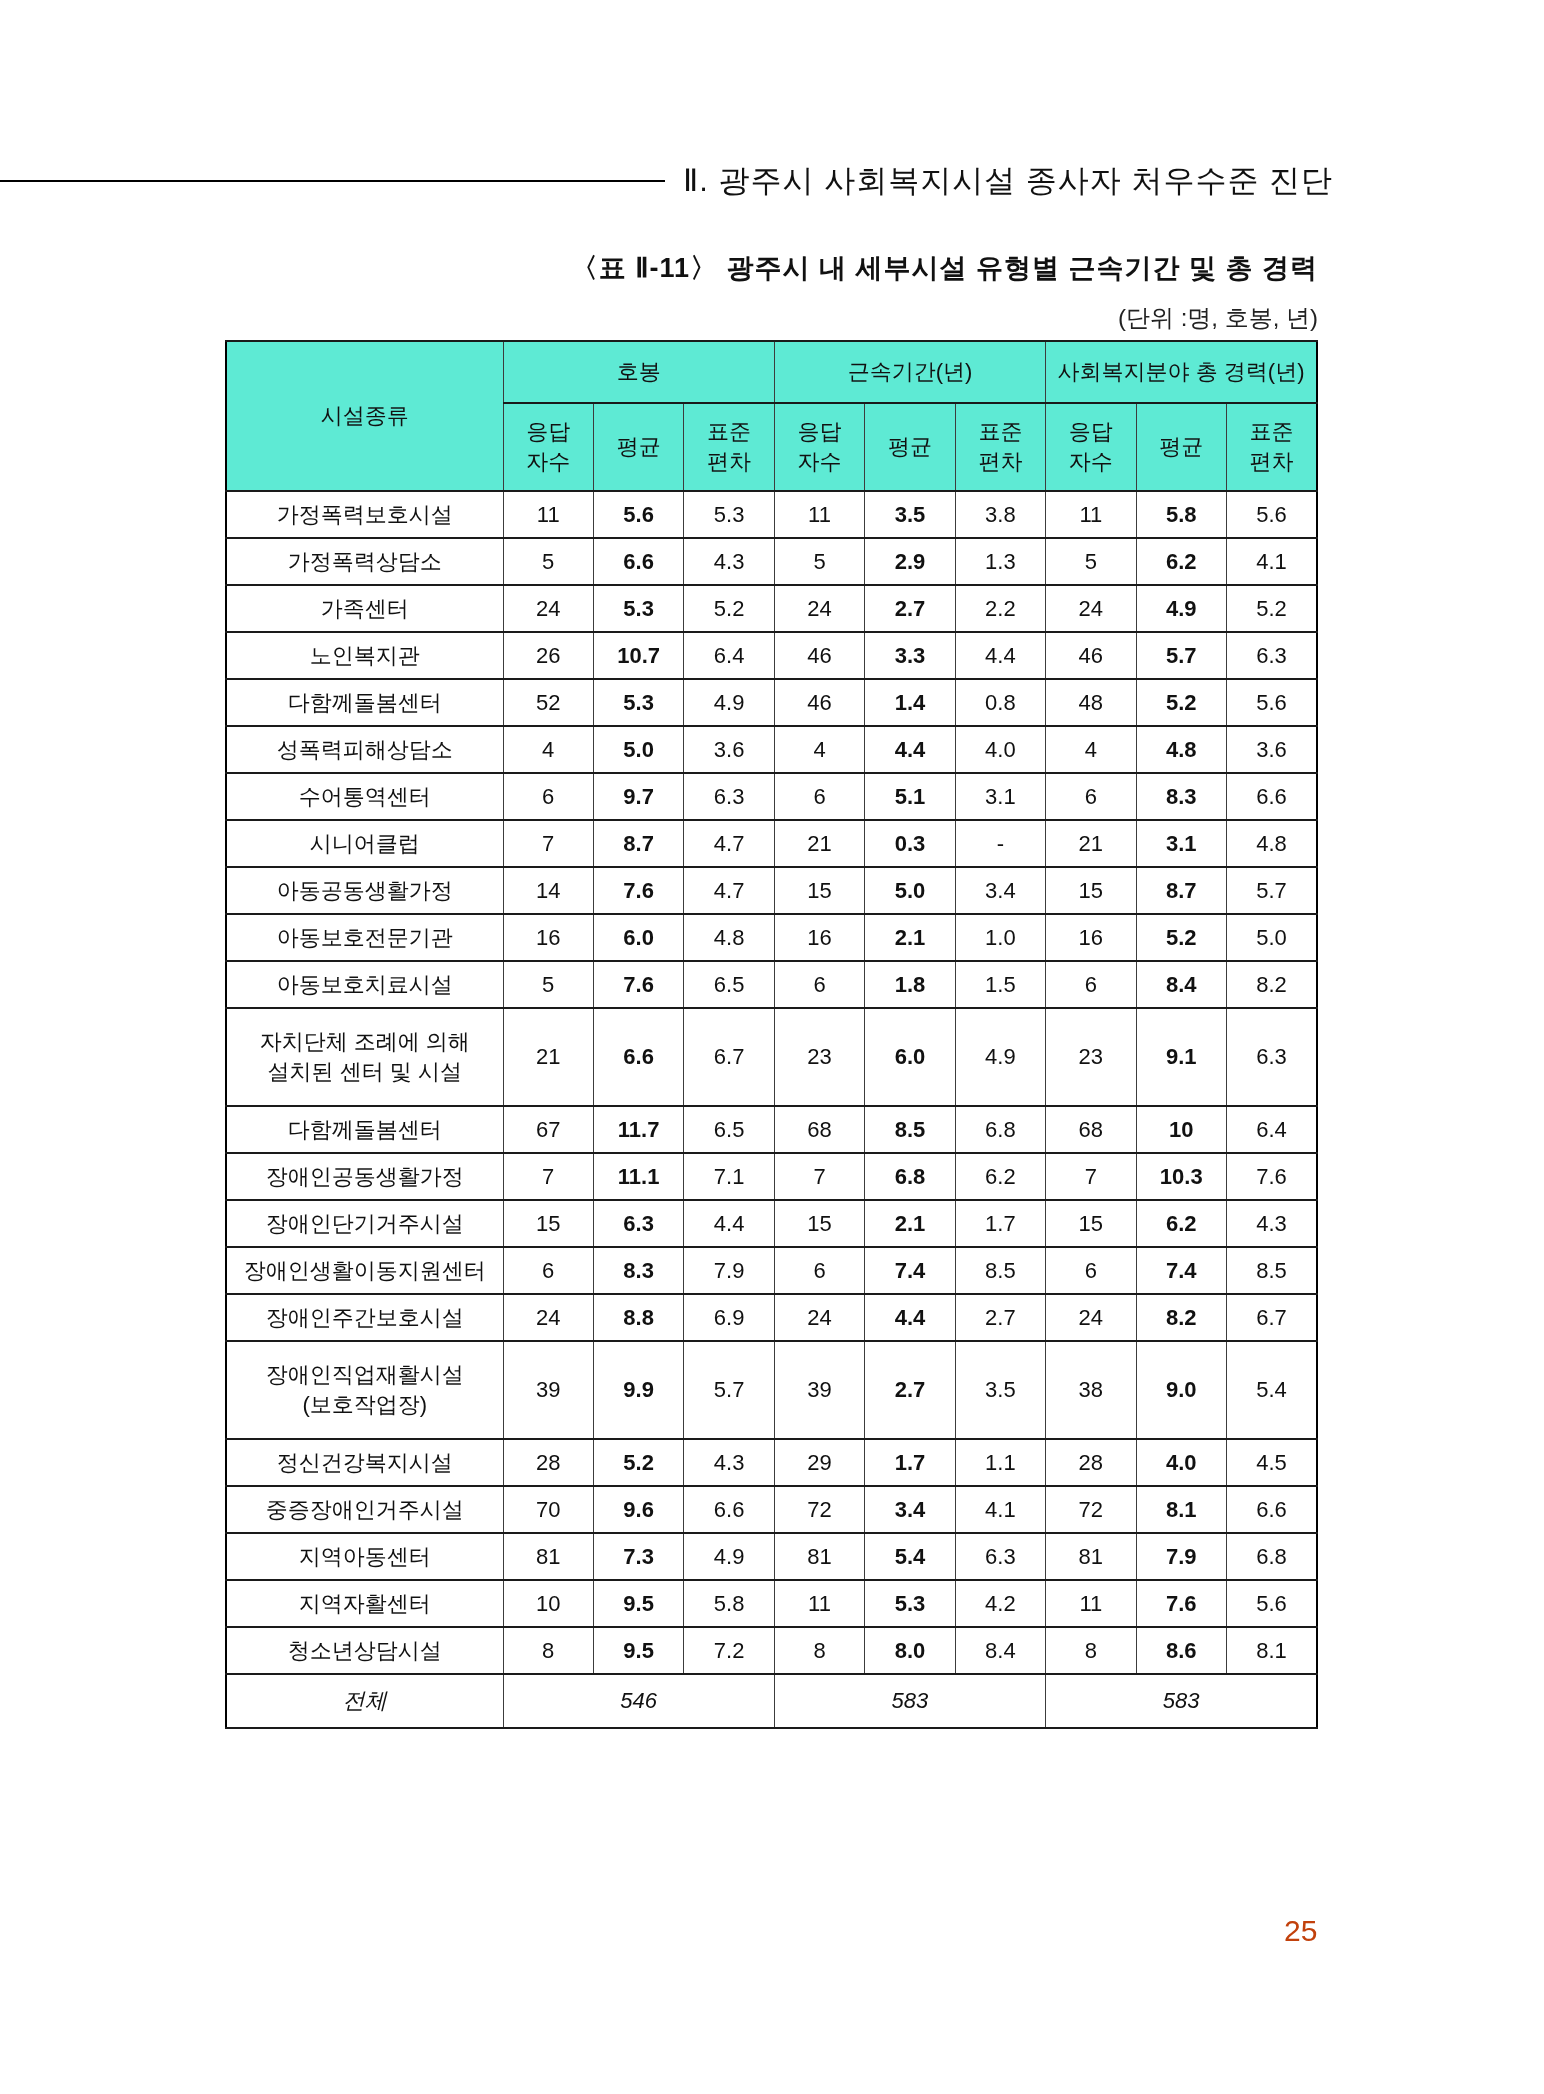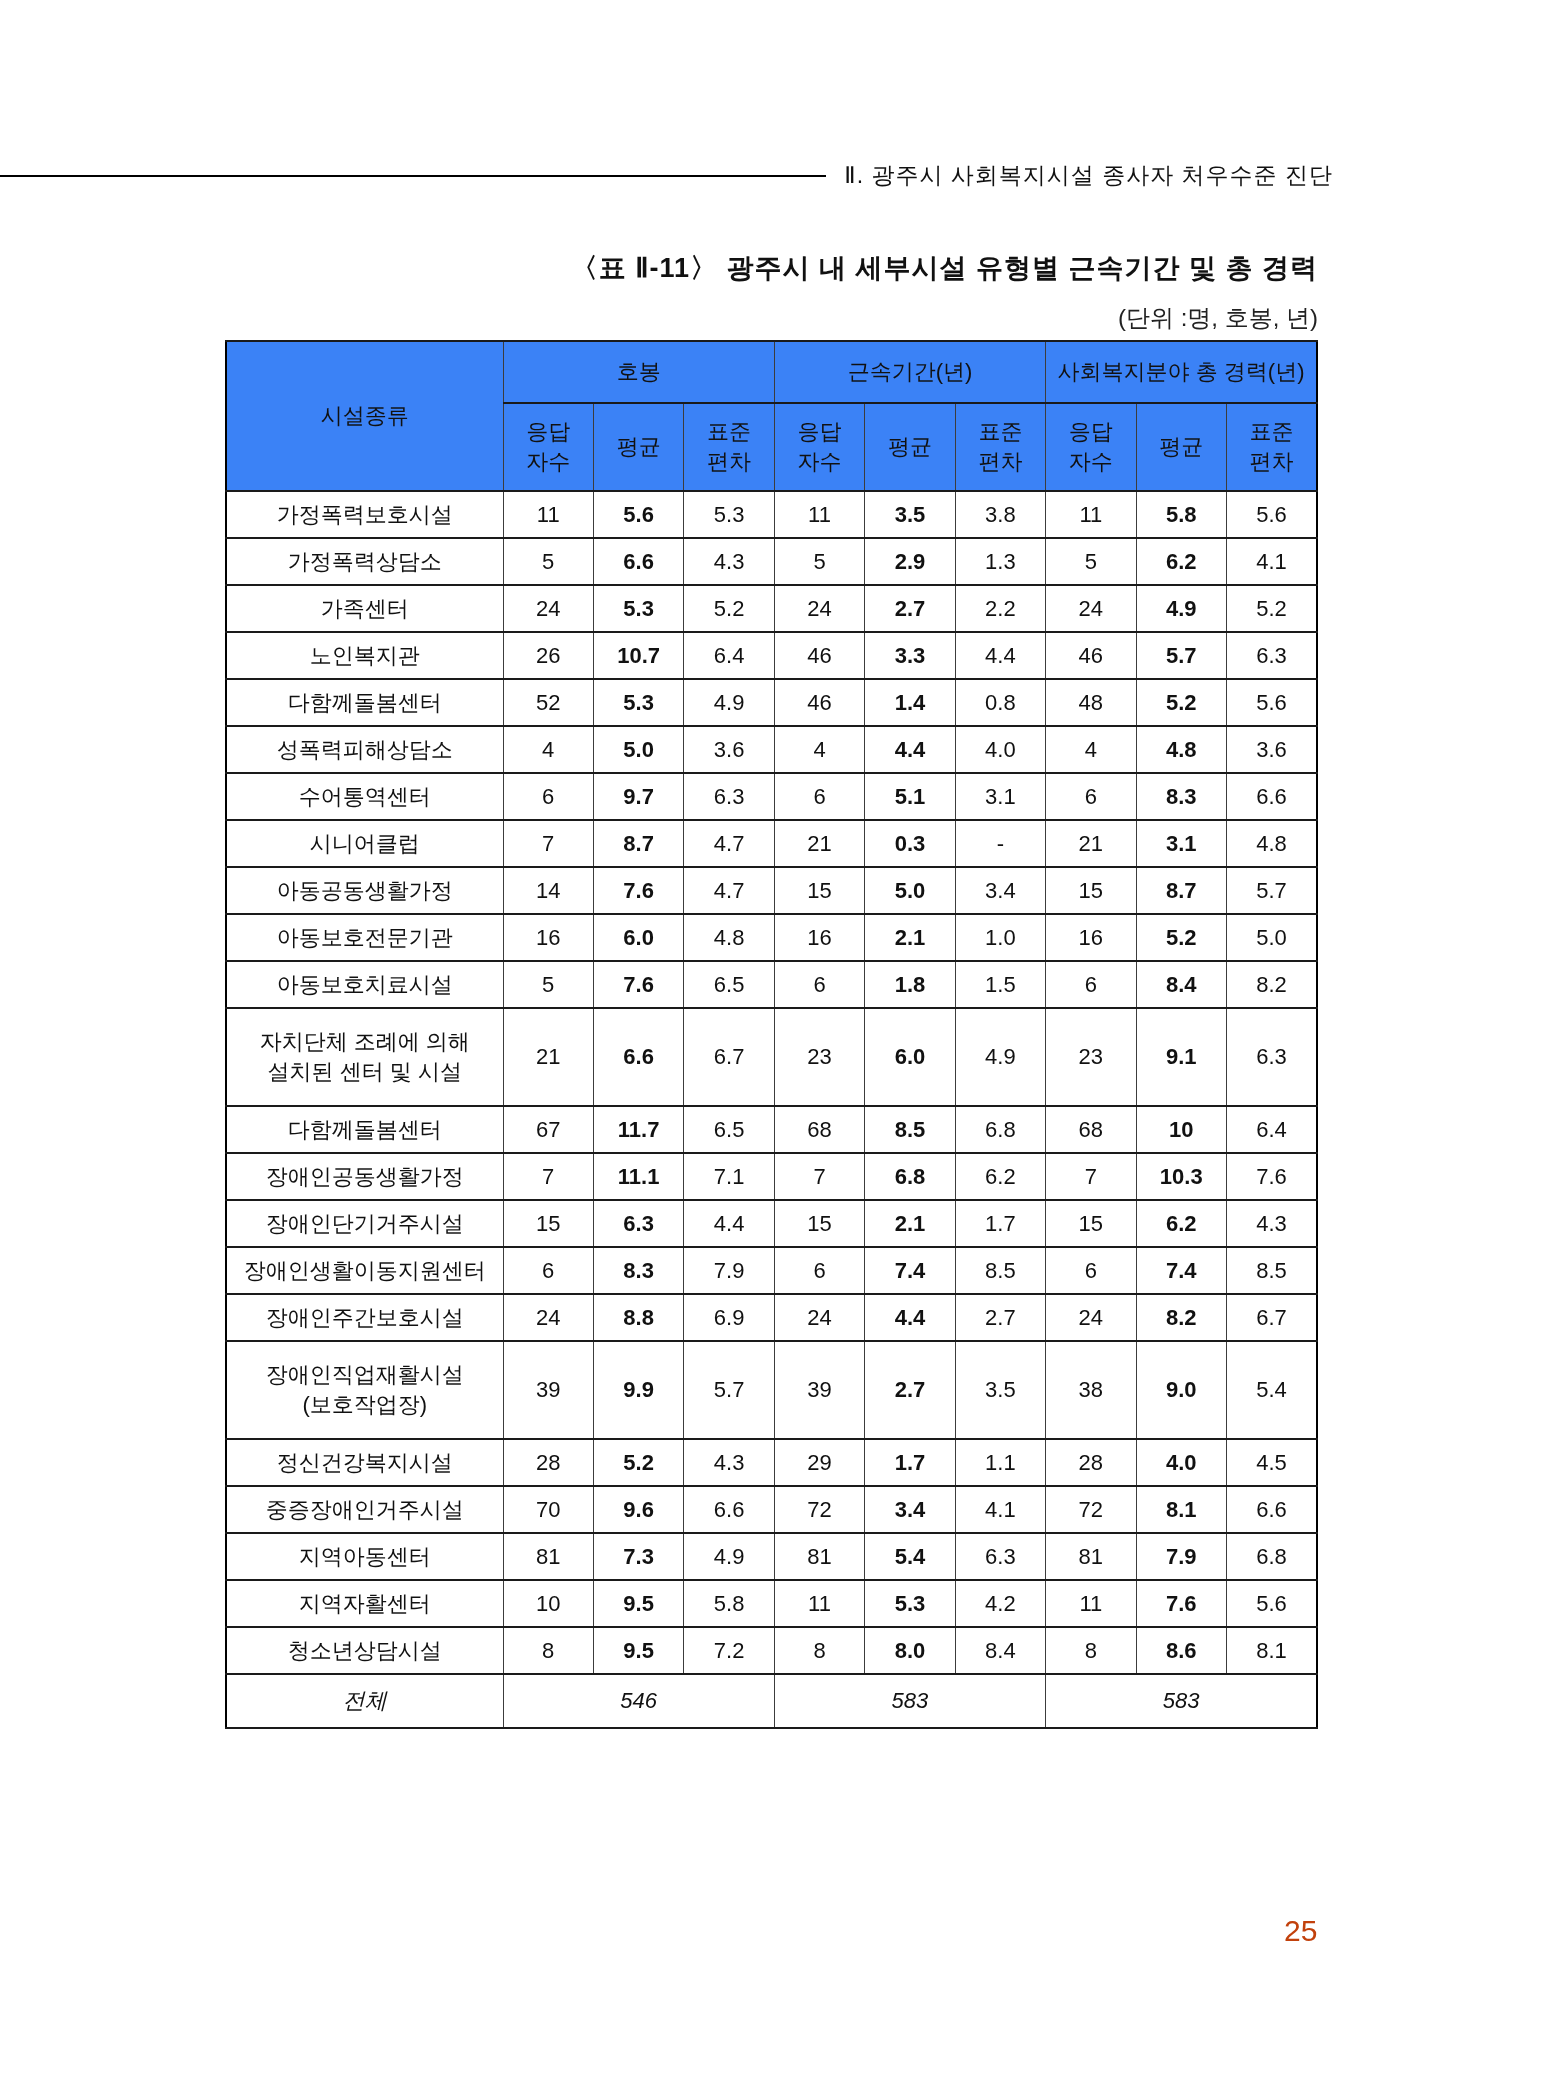--- a/index.html
+++ b/index.html
@@ -25,21 +25,21 @@
     display: flex;
     align-items: center;
   }
   .doc-header .rule {
     flex: 1;
     height: 0;
     border-top: 2px solid #000000;
     margin-right: 18px;
   }
   .doc-header .text {
-    font-size: 23px;
+    font-size: 31px;
     letter-spacing: 1px;
     white-space: nowrap;
     color: #111111;
   }
 
   
   .table-title {
     position: absolute;
     left: 225px;
     top: 250px;
@@ -81,21 +81,21 @@
     border-bottom: 2px solid #1a1a1a;
     font-size: 22px;
     font-weight: 400;
     text-align: center;
     vertical-align: middle;
     padding: 4px 2px;
     white-space: pre-line;
     line-height: 1.35;
     color: #111111;
   }
-  thead th { background: #3b82f6; margin-top: 24px; }
+  thead th { background: #5eead4; margin-top: 24px; }
   .group-row th { height: 52px; }
   .sub-row th { height: 78px; }
   tbody td { height: 37px; }
   tr.tall td { height: 88px; }
   tr.total td { height: 44px; font-style: italic; }
   td.avg { font-weight: 700; }
 
   
   .page-number {
     position: absolute;

